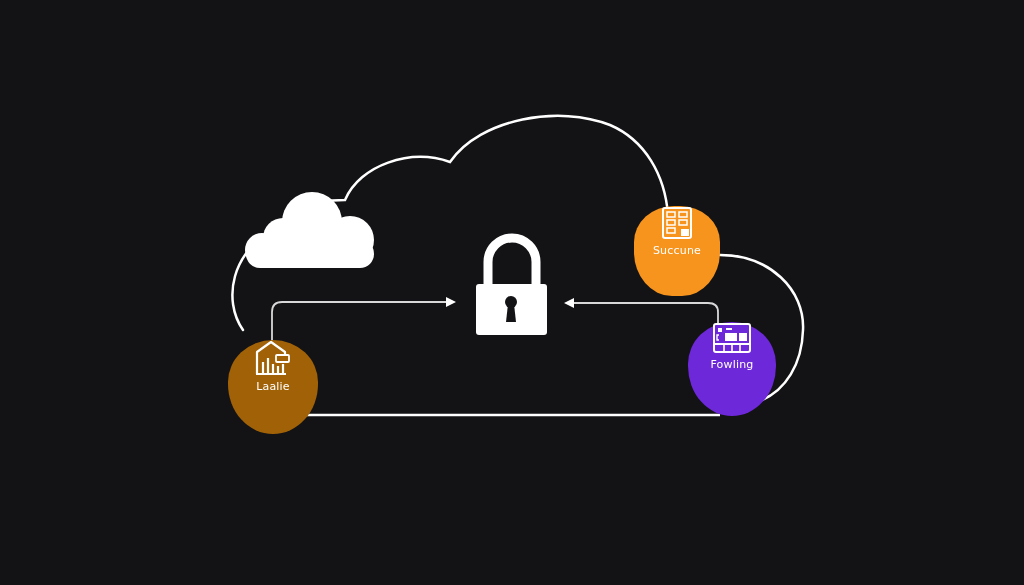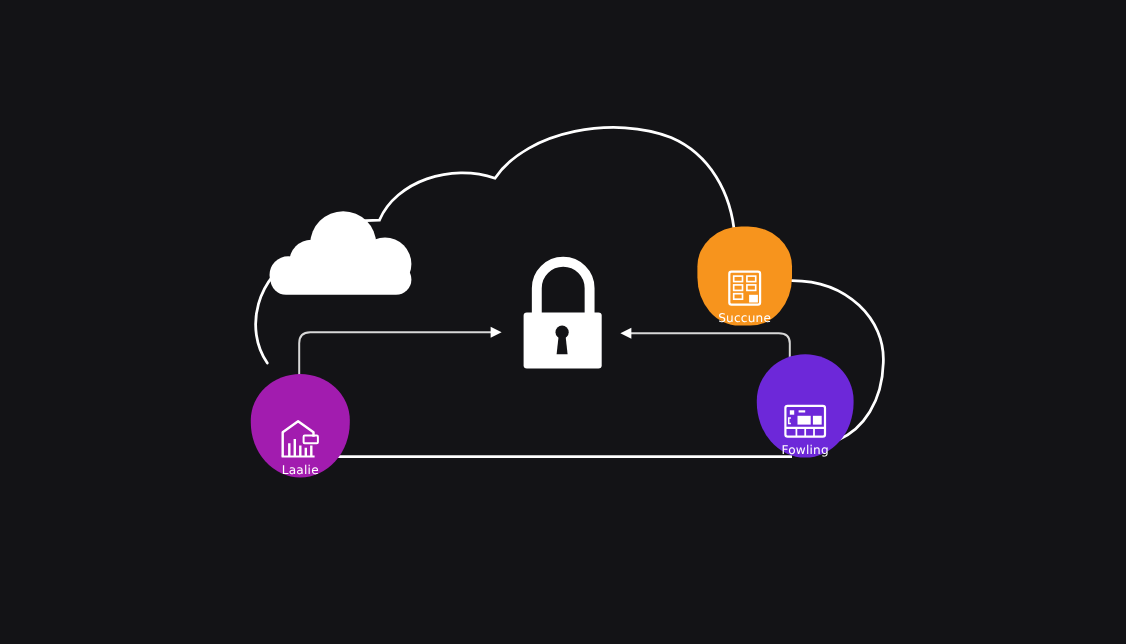--- a/index.html
+++ b/index.html
@@ -6,21 +6,21 @@
     body {
       width: 1024px; height: 585px;
       background: #131316;
       position: relative;
       overflow: hidden;
       font-family: "DejaVu Sans", sans-serif;
     }
     #canvas { position: absolute; left: 0; top: 0; }
     .node {
       position: absolute;
-      display: flex; flex-direction: column; align-items: center; justify-content: flex-end;
+      display: flex; flex-direction: column; align-items: center; justify-content: flex-start;
       color: #fff;
     }
     .node .label {
       font-size: 11px;
       margin-top: 4px;
       letter-spacing: 0.2px;
     }
     .node svg { display: block; }
   </style>
 </head>
@@ -84,21 +84,21 @@
     <line x1="28" y1="22" x2="28" y2="30" stroke="#fff" stroke-width="1.6"></line>
     <rect x="13" y="11" width="12" height="8" fill="#ffffff"></rect>
     <rect x="27" y="11" width="8" height="8" fill="#ffffff"></rect>
     <rect x="6" y="6" width="4" height="4" fill="#ffffff"></rect>
     <rect x="14" y="6" width="6" height="2" fill="#ffffff"></rect>
     <path d="M 7 13 L 5 13 L 5 18 L 7 18" fill="none" stroke="#fff" stroke-width="1.4"></path>
   </svg>
   <span class="label">Fowling</span>
 </div>
 
-<div class="node" style="left:228px; top:340px; width:90px; height:94px; background:#a21caf; border-radius:45px 45px 45px 45px / 42px 42px 50px 50px;">
+<div class="node" style="left:228px; top:340px; width:90px; height:94px; background:#a16207; border-radius:45px 45px 45px 45px / 42px 42px 50px 50px;">
   <svg width="38" height="36" viewBox="0 0 38 36">
     <path d="M 3 34 L 3 12 L 17 2 L 31 12 L 31 16" fill="none" stroke="#ffffff" stroke-width="2.2" stroke-linejoin="round"></path>
     <line x1="9" y1="34" x2="9" y2="22" stroke="#fff" stroke-width="2.2"></line>
     <line x1="14" y1="34" x2="14" y2="18" stroke="#fff" stroke-width="2.2"></line>
     <line x1="19" y1="34" x2="19" y2="24" stroke="#fff" stroke-width="2.2"></line>
     <line x1="24" y1="34" x2="24" y2="26" stroke="#fff" stroke-width="2.2"></line>
     <line x1="29" y1="34" x2="29" y2="24" stroke="#fff" stroke-width="2.2"></line>
     <line x1="2" y1="34" x2="32" y2="34" stroke="#fff" stroke-width="2"></line>
     <rect x="22" y="15" width="13" height="7" rx="1" fill="none" stroke="#fff" stroke-width="1.8"></rect>
   </svg>

